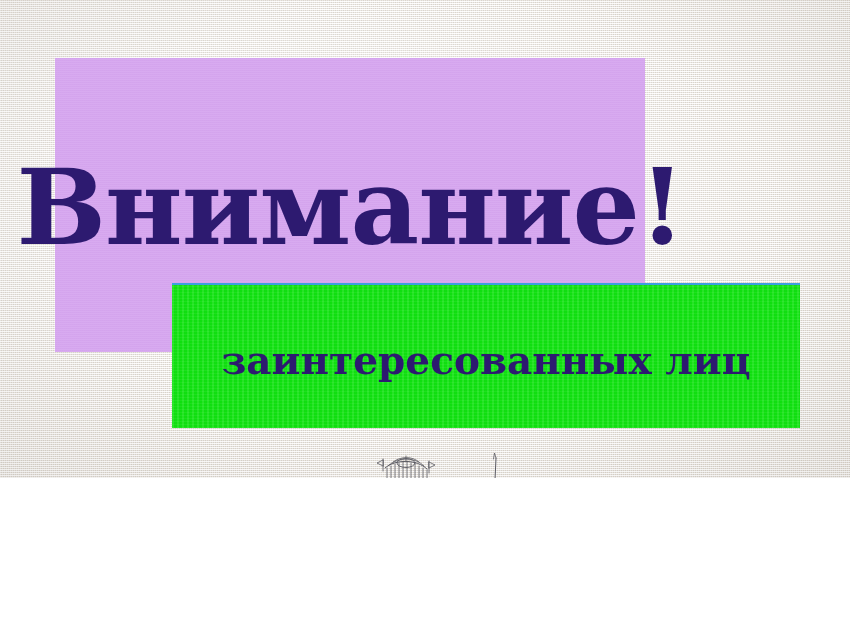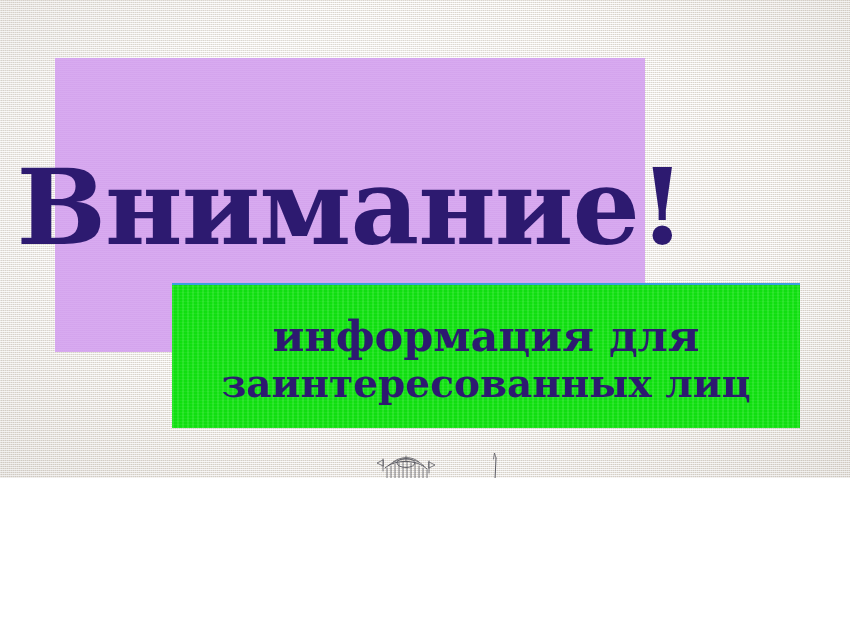--- a/index.html
+++ b/index.html
@@ -145,21 +145,20 @@
 <div id="slide">
 
   <div id="paper-texture"></div>
   <div id="vignette"></div>
 
   <div id="title-banner">
     <div id="title-text">Внимание!</div>
   </div>
 
   <div id="subtitle-banner">
-    <div class="subtitle-line" id="subtitle-line-1">информация для</div>
     <div class="subtitle-line" id="subtitle-line-2">заинтересованных лиц</div>
   </div>
 
   <div id="monument-figure">
     <svg viewBox="0 0 170 105" xmlns="http://www.w3.org/2000/svg">
       <g stroke="#5a5a62" fill="none" stroke-width="0.8" stroke-linecap="round">
 
         <rect x="6" y="90" width="158" height="7" fill="#e9e6e1" stroke="#5a5a62" stroke-width="0.9"></rect>
         <line x1="6" y1="93" x2="164" y2="93"></line>
         <line x1="6" y1="96" x2="164" y2="96"></line>

